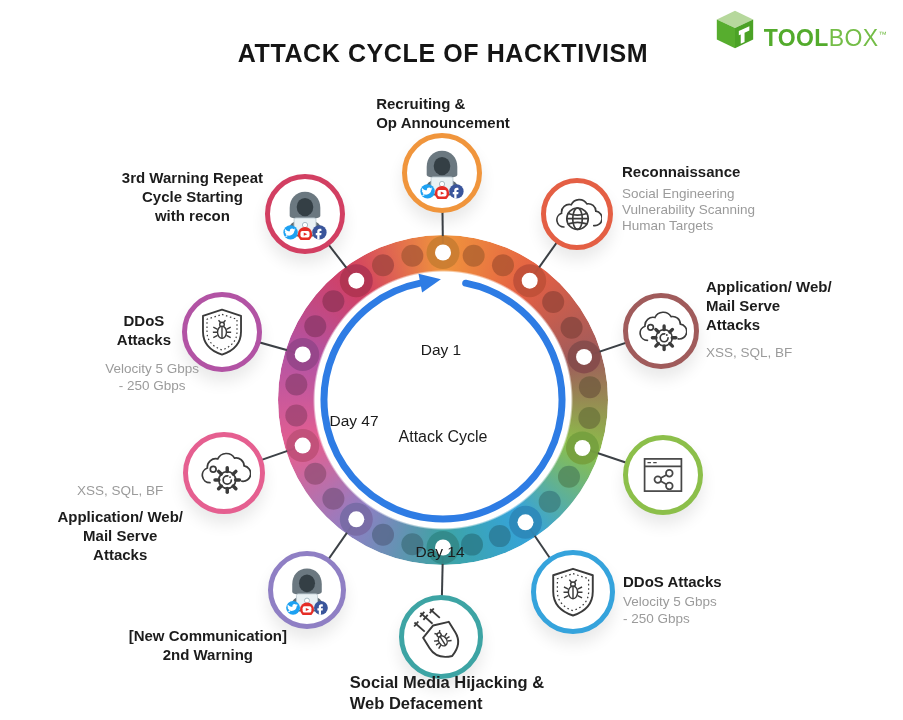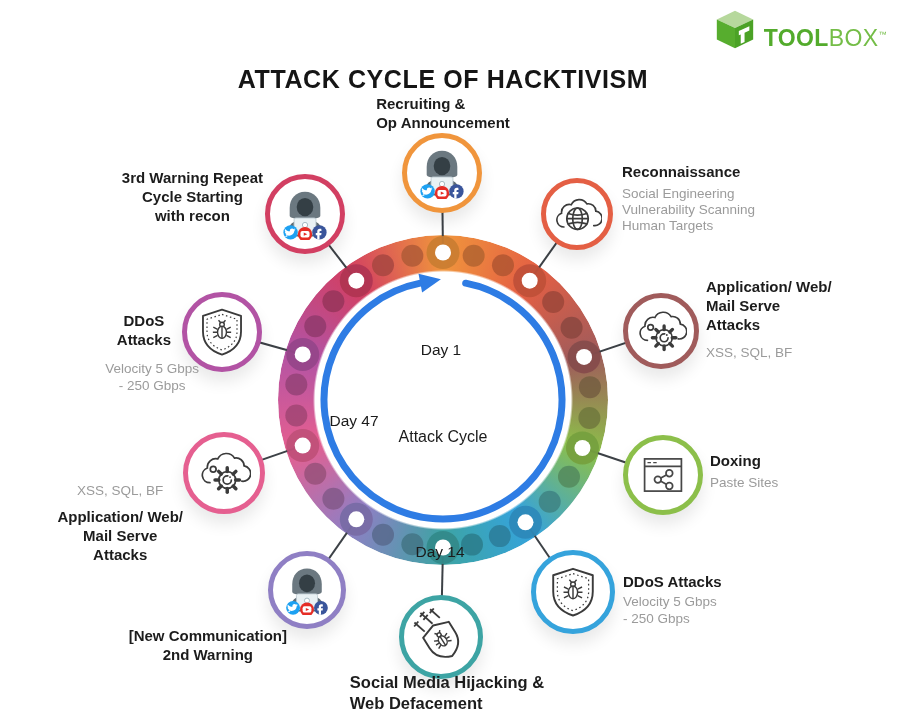--- a/index.html
+++ b/index.html
@@ -1,19 +1,19 @@
 <!DOCTYPE html>
 <html><head>
 <meta charset="utf-8">
 <style>
   html,body{margin:0;padding:0;background:#fff;}
   .canvas{position:relative;width:903px;height:720px;background:#fff;overflow:hidden;
           font-family:"Liberation Sans",sans-serif;}
   
-  .title{position:absolute;left:443px;top:65px;transform:translateX(-50%);
+  .title{position:absolute;left:443px;top:39px;transform:translateX(-50%);
          font-size:25px;font-weight:800;color:#151515;letter-spacing:.6px;white-space:nowrap;z-index:5;}
   
   .logo{position:absolute;right:16px;top:8px;display:flex;align-items:flex-end;gap:7px;z-index:5;}
   .logo-text{font-size:23px;letter-spacing:.4px;white-space:nowrap;}
   .logo-bold{font-weight:800;color:#53ab2c;}
   .logo-light{font-weight:500;color:#74bd47;}
   .logo-tm{font-size:8px;color:#74bd47;vertical-align:super;}
   
   .ring{position:absolute;left:278px;top:235px;width:330px;height:330px;border-radius:50%;z-index:1;
     background:conic-gradient(from 0deg,
@@ -274,24 +274,20 @@
 Human Targets</div>
   </div>
 
   <div class="tb" style="left:706px;top:277px">
     <div class="nt">Application/ Web/
 Mail Serve
 Attacks</div>
     <div class="nd" style="margin-top:9px">XSS, SQL, BF</div>
   </div>
 
-  <div class="tb" style="left:710px;top:451px">
-    <div class="nt">Doxing</div>
-    <div class="nd" style="margin-top:3px">Paste Sites</div>
-  </div>
 
   <div class="tb" style="left:623px;top:572px">
     <div class="nt">DDoS Attacks</div>
     <div class="nd" style="margin-top:2px;line-height:17px">Velocity 5 Gbps
 - 250 Gbps</div>
   </div>
 
   <div class="tb center" style="left:447px;top:672px;transform:translateX(-50%)">
     <div class="nt big">Social Media Hijacking &amp;
 Web Defacement</div>

